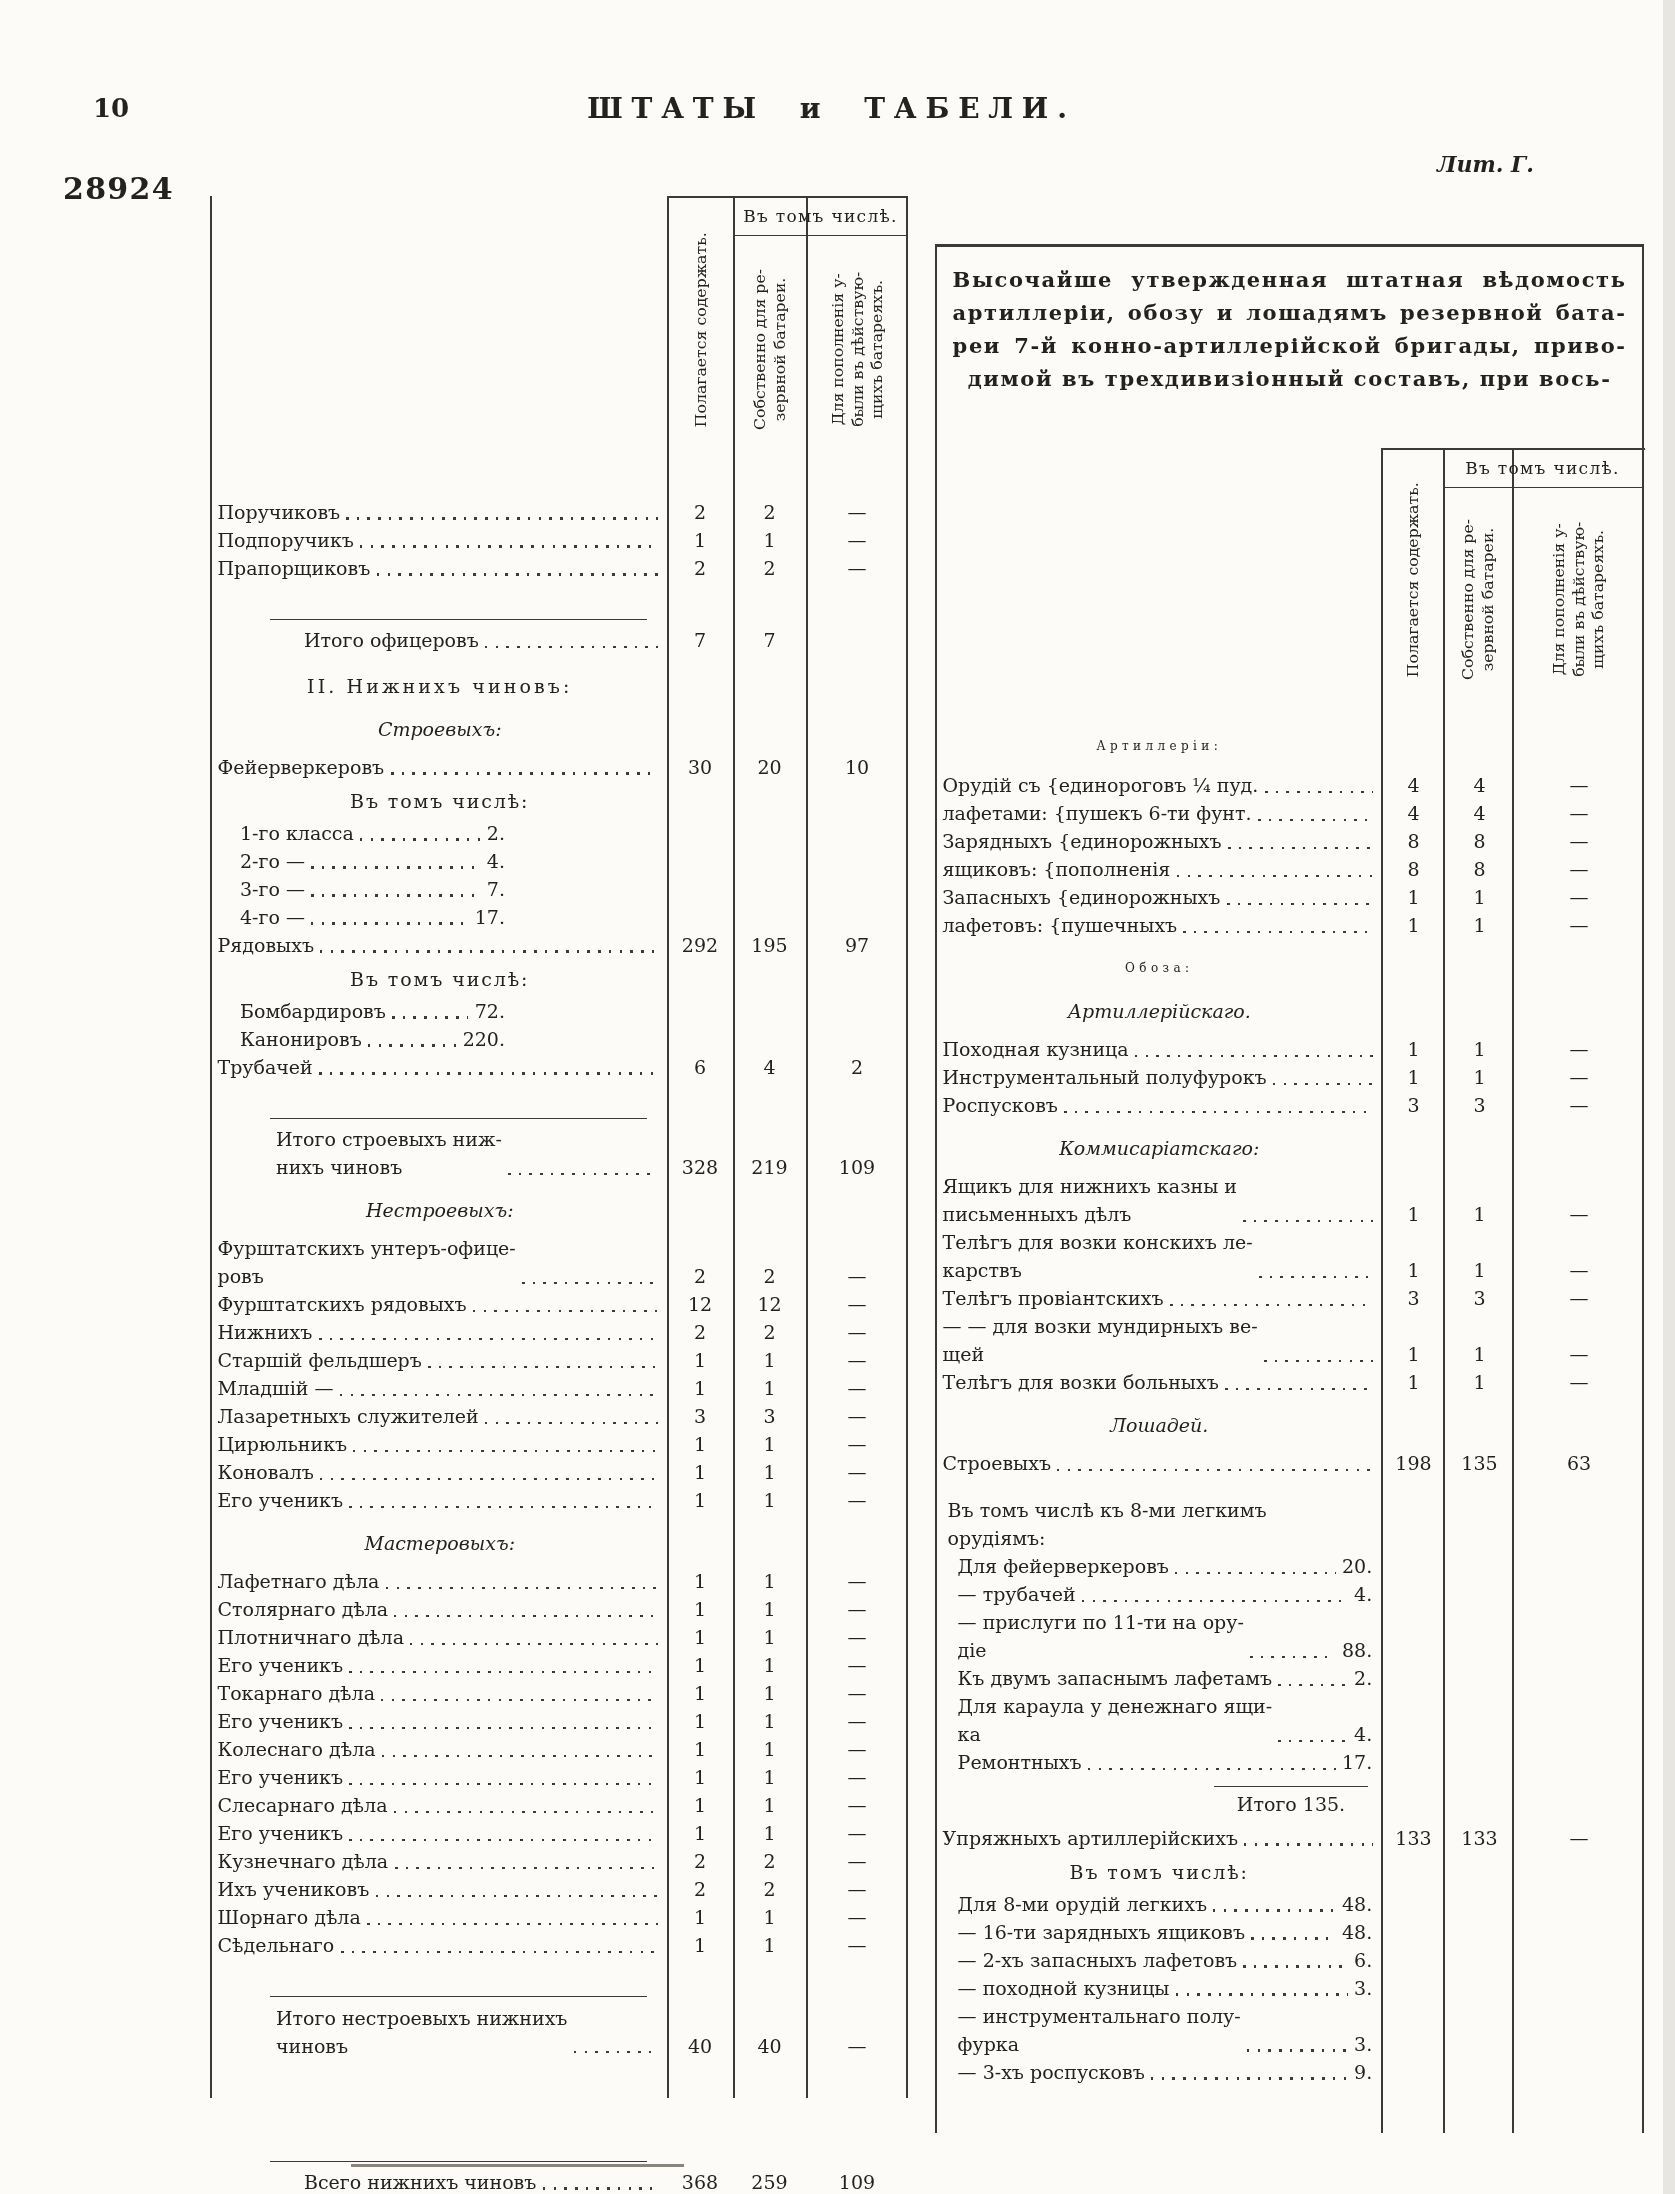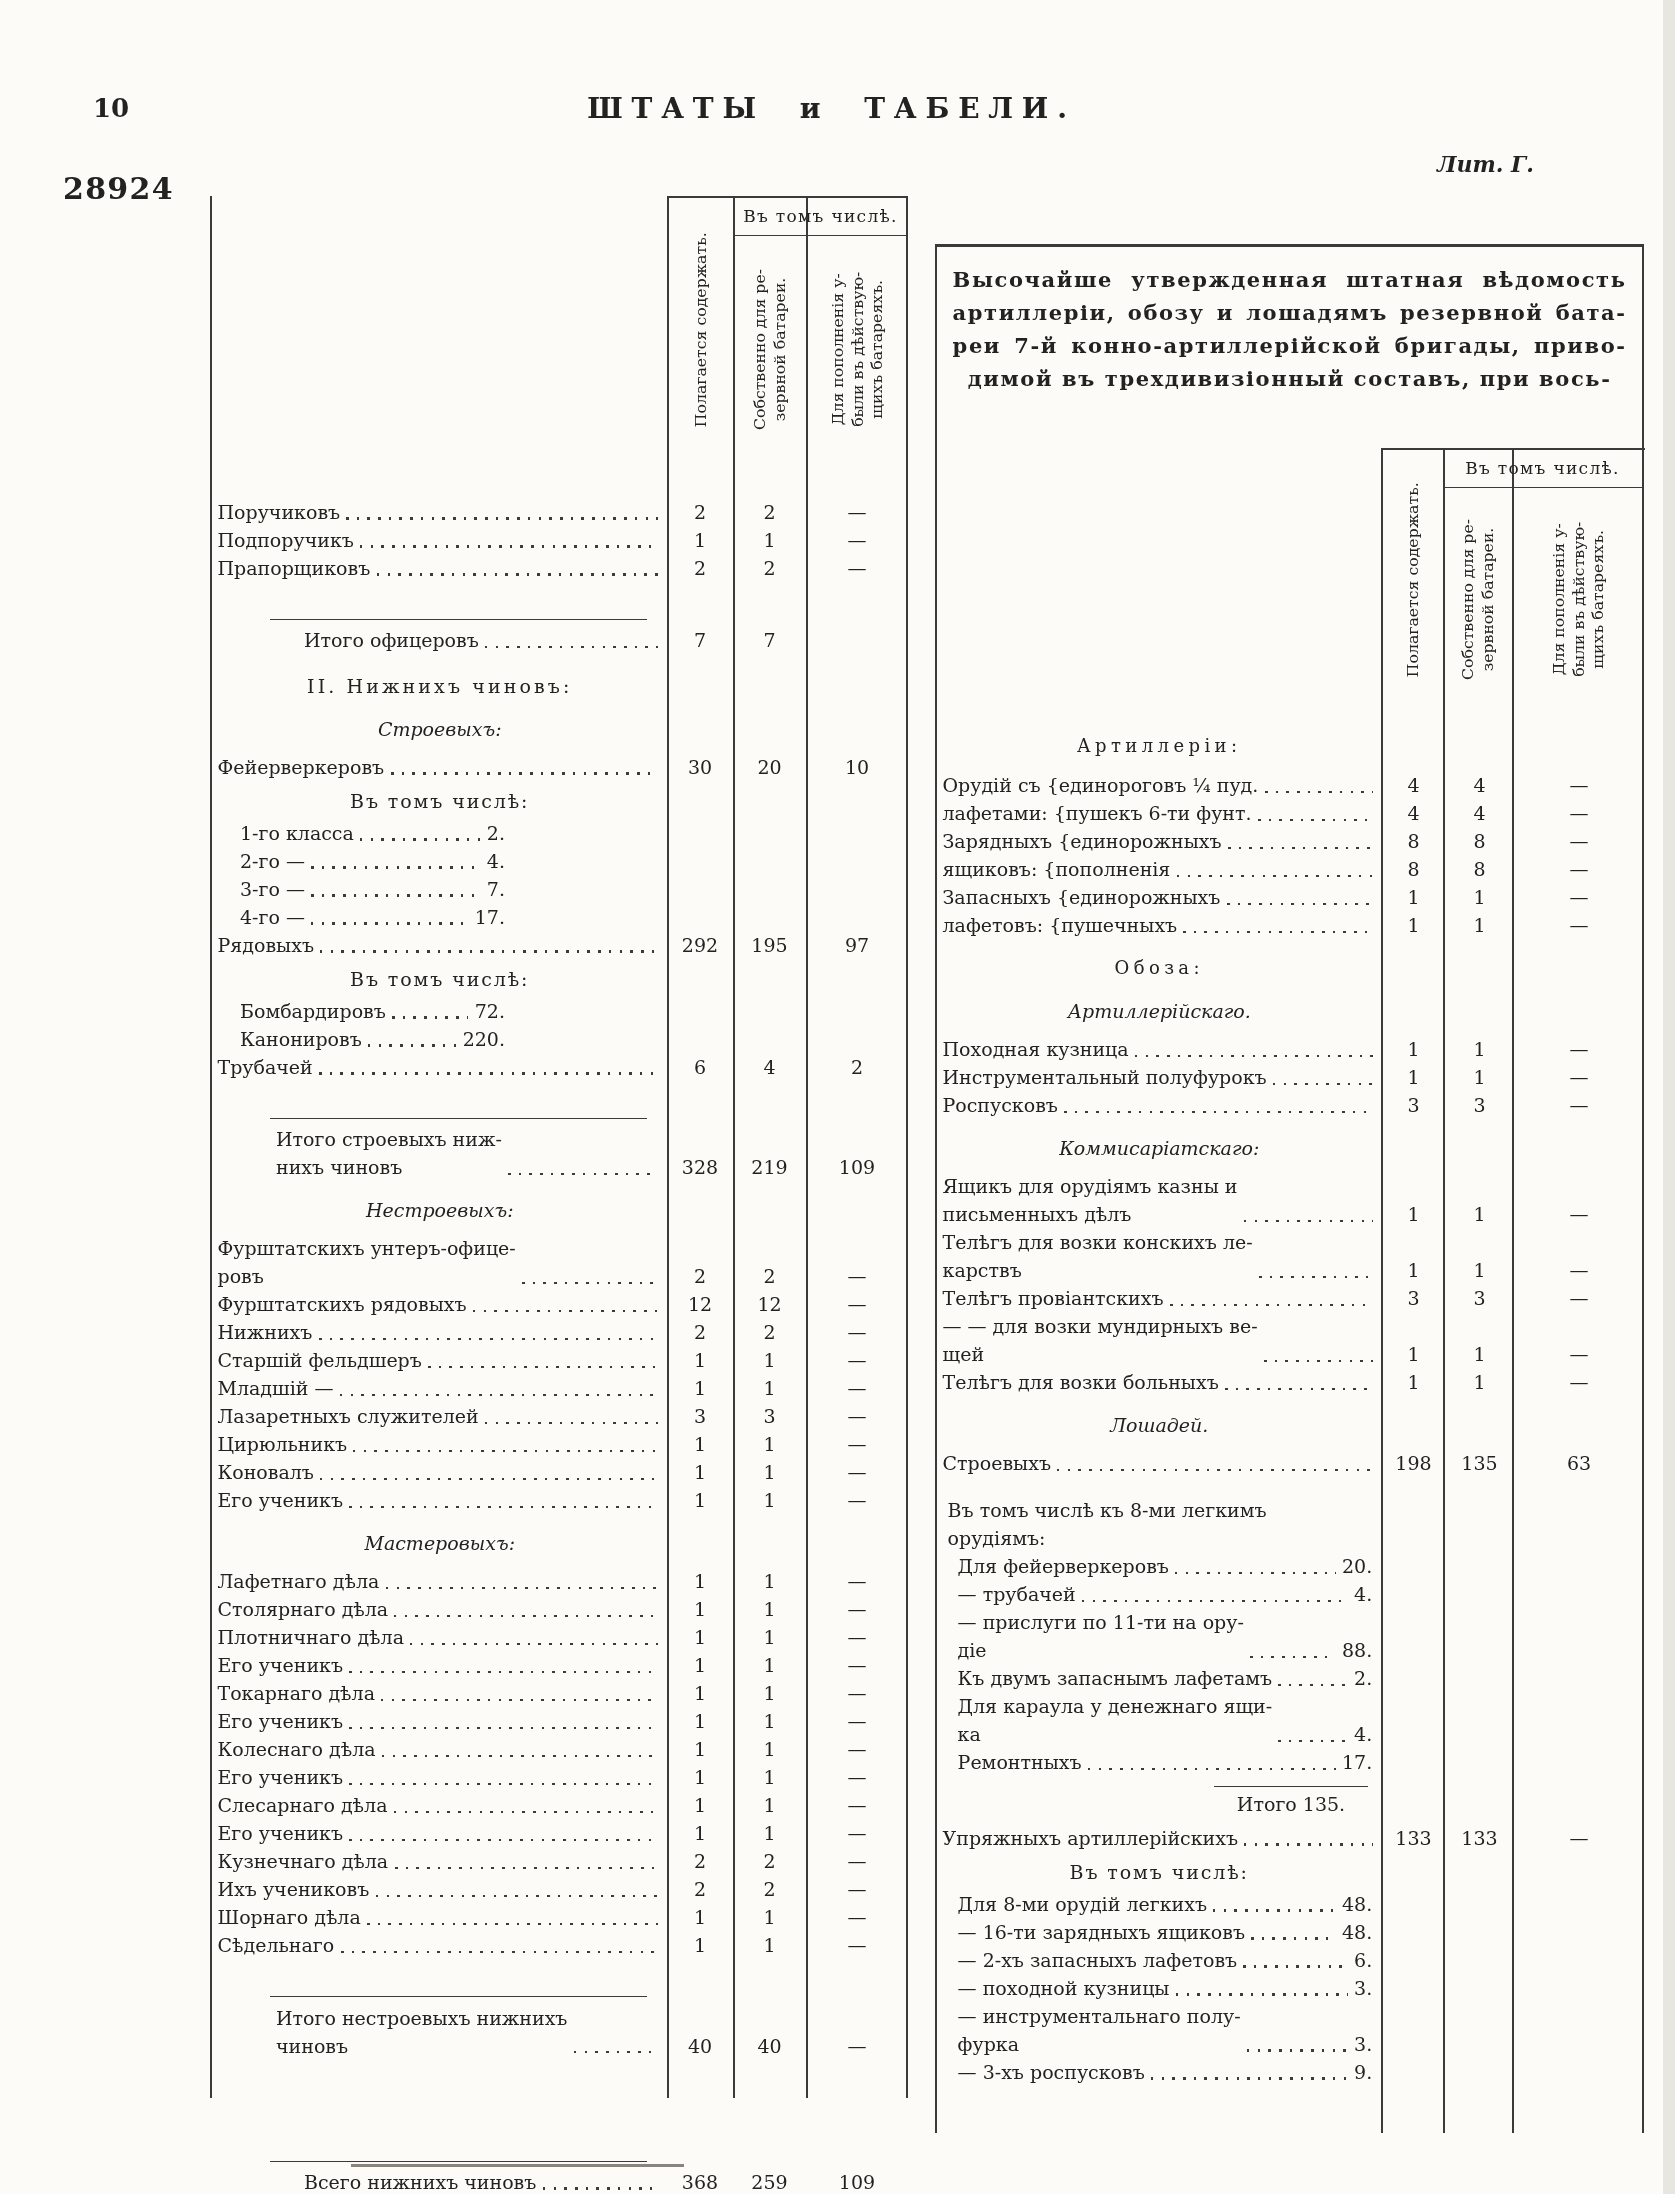--- a/index.html
+++ b/index.html
@@ -77,21 +77,21 @@
   #ltable .c0{width:66px;} #ltable .c1{width:73px;} #ltable .c2{width:102px;}
   #rtable .c0{width:63px;} #rtable .c1{width:69px;} #rtable .c2{width:130px;}
   #ltable .noval{width:457px;} #rtable .noval{width:446px;}
 
   
   .total{margin:3.8px 0;} .total .lab{padding-left:94px;}
   .total2{margin:3.8px 0;} .total2 .lab{padding-left:66px;}
   .sec{margin:17.6px 0 10px;} .sec .lab{justify-content:center; letter-spacing:3.1px;}
   .it{margin:15px 0 10px;}  .it .lab{justify-content:center; font-style:italic;}
   .ctr{margin:6.3px 0 3.8px;}  .ctr .lab{justify-content:center; letter-spacing:1.9px;}
-  .sc{margin:15px 0 11.3px;}  .sc .lab{justify-content:center; letter-spacing:4.4px; font-size:18px;}
+  .sc{margin:15px 0 11.3px;}  .sc .lab{justify-content:center; letter-spacing:4.4px; font-size:12px;}
   .txt{margin-top:19px;} .txt .lab{padding-left:12.6px;}
   #ltable .note .lab{padding-left:30px; padding-right:162px;}
   #rtable .note .lab{padding-left:22.6px; padding-right:8.8px;}
   .rule{margin:10px 0 6.3px;}
   .rline{height:0; border-top:1.9px solid #3a3a38; width:377px; margin-left:60px;}
   .gap{margin-top:74px;}
   .itogo{margin:10px 0 6.3px;}
   .itogo .lab{flex:none; display:block; margin-left:279px; width:154px;
     border-top:1.9px solid #3a3a38; text-align:center; padding:2.5px 0 0;}
 </style>
@@ -637,21 +637,21 @@
           <div class="cell c1">3</div>
           <div class="cell c2">—</div>
         </div>
         <div class="trow it noval">
           <div class="lab">
             <span class="labtxt">Коммисаріатскаго:</span>
           </div>
         </div>
         <div class="trow data">
           <div class="lab">
-            <span class="labtxt">Ящикъ для орудіямъ казны и
+            <span class="labtxt">Ящикъ для нижнихъ казны и
 письменныхъ дѣлъ</span>
             <div class="leader"></div>
           </div>
           <div class="cell c0">1</div>
           <div class="cell c1">1</div>
           <div class="cell c2">—</div>
         </div>
         <div class="trow data">
           <div class="lab">
             <span class="labtxt">Телѣгъ для возки конскихъ ле-

